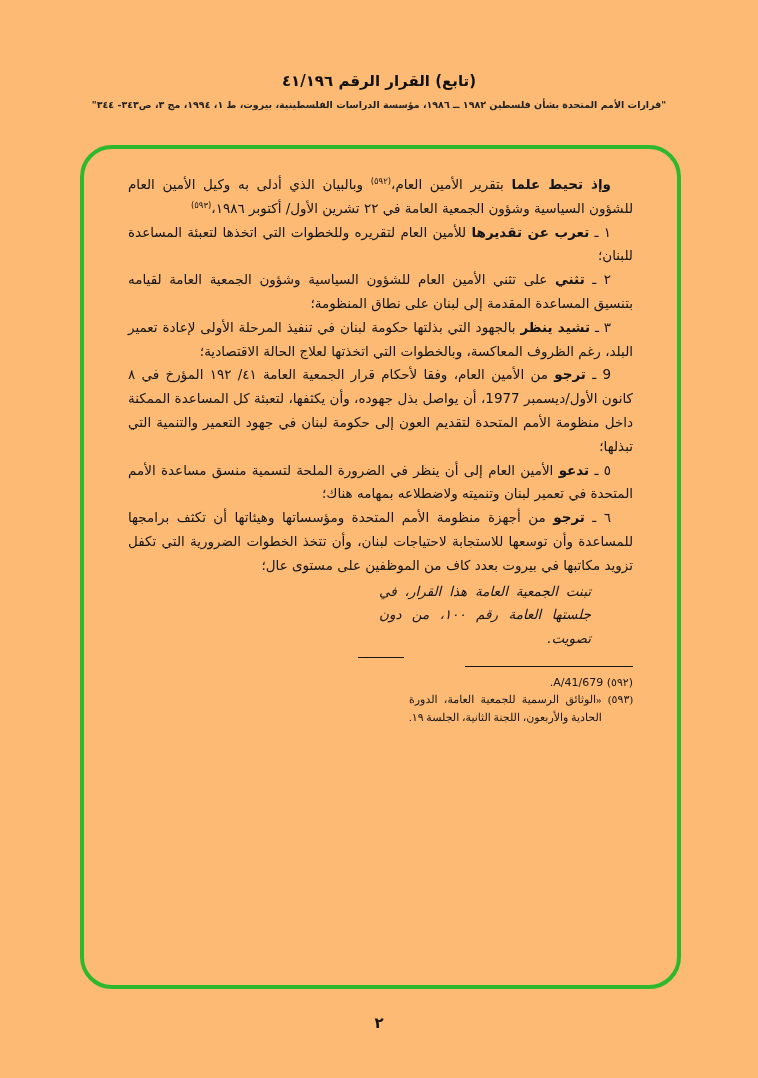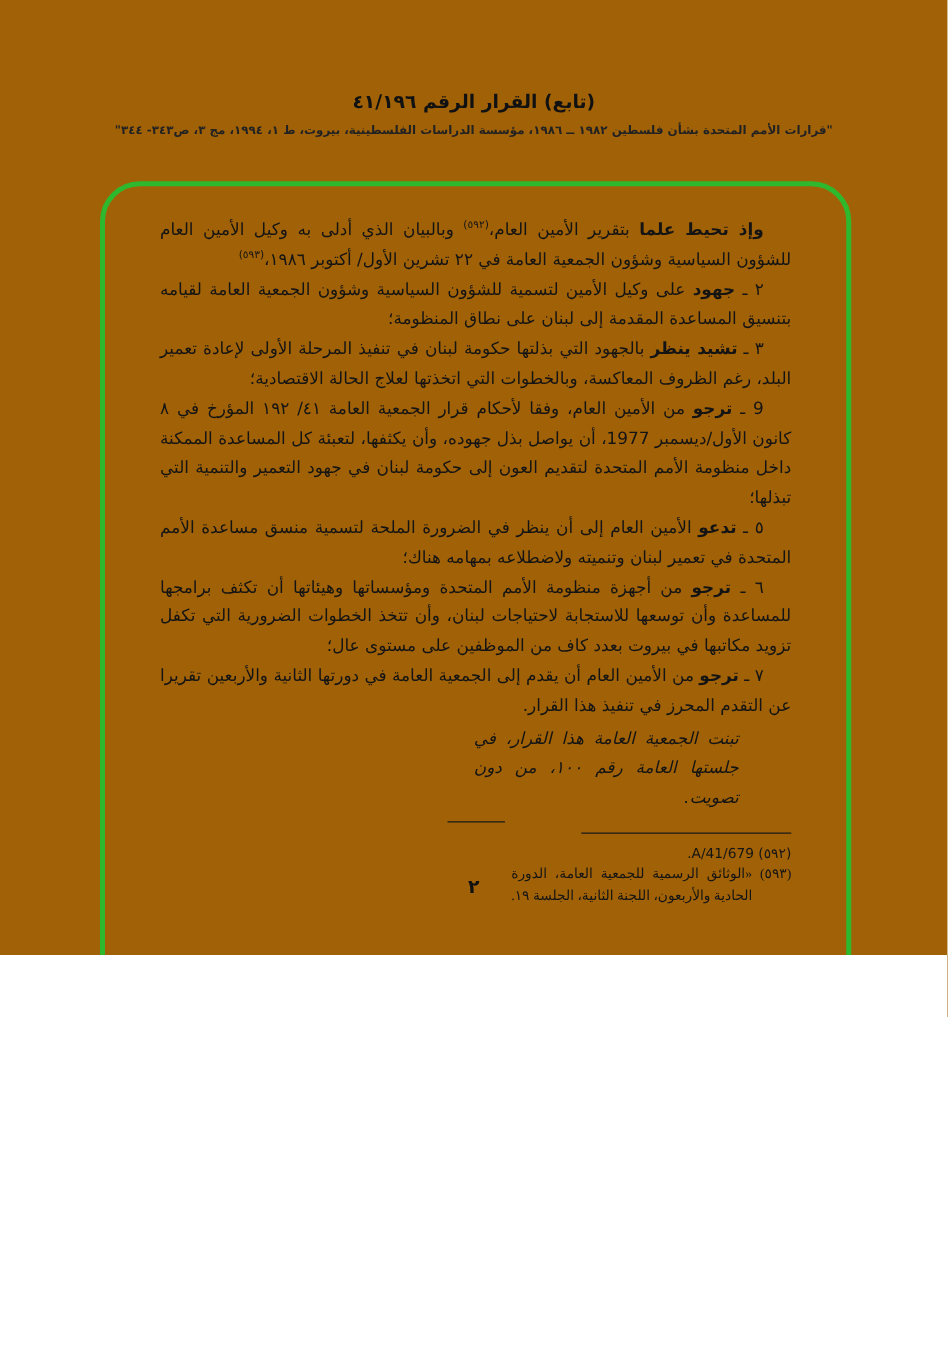--- a/index.html
+++ b/index.html
@@ -3,22 +3,22 @@
 <meta charset="utf-8">
 <style>
   html, body {
     margin: 0;
     padding: 0;
     background: #ffffff;
   }
   .page {
     position: relative;
     width: 758px;
-    height: 764px;
-    background: #a16207;
+    height: 1078px;
+    background: #fdba74;
     font-family: "DejaVu Sans", sans-serif;
     color: #151515;
     overflow: hidden;
   }
   .header {
     position: absolute;
     top: 72px;
     left: 0;
     width: 100%;
     text-align: center;
@@ -127,32 +127,32 @@
   <div class="header">
     <div class="header-title">(تابع) القرار الرقم ٤١/١٩٦</div>
     <div class="header-source">"قرارات الأمم المتحدة بشأن فلسطين ١٩٨٢ ــ ١٩٨٦، مؤسسة الدراسات الفلسطينية، بيروت، ط ١، ١٩٩٤،  مج ٣، ص٣٤٣- ٣٤٤"</div>
   </div>
 
   <div class="green-box">
     <div class="content">
 
       <p class="para"><span class="lead">وإذ تحيط علما</span><span> بتقرير الأمين العام،</span><sup class="fnref">(٥٩٢)</sup><span> وبالبيان الذي أدلى به وكيل الأمين العام للشؤون السياسية وشؤون الجمعية العامة في ٢٢ تشرين الأول/ أكتوبر ١٩٨٦،</span><sup class="fnref">(٥٩٣)</sup></p>
 
+      <p class="para"><span>١ ـ </span><span class="lead">تعرب عن تقديرها</span><span> للأمين العام لتقريره وللخطوات التي اتخذها لتعبئة المساعدة للبنان؛</span></p>
 
-      <p class="para"><span>٢ ـ </span><span class="lead">جهود</span><span> على وكيل الأمين لتسمية للشؤون السياسية وشؤون الجمعية العامة لقيامه بتنسيق المساعدة المقدمة إلى لبنان على نطاق المنظومة؛</span></p>
+      <p class="para"><span>٢ ـ </span><span class="lead">تثني</span><span> على تثني الأمين العام للشؤون السياسية وشؤون الجمعية العامة لقيامه بتنسيق المساعدة المقدمة إلى لبنان على نطاق المنظومة؛</span></p>
 
       <p class="para"><span>٣ ـ </span><span class="lead">تشيد ينظر</span><span> بالجهود التي بذلتها حكومة لبنان في تنفيذ المرحلة الأولى لإعادة تعمير البلد، رغم الظروف المعاكسة، وبالخطوات التي اتخذتها لعلاج الحالة الاقتصادية؛</span></p>
 
       <p class="para"><span>9 ـ </span><span class="lead">ترجو</span><span> من الأمين العام، وفقا لأحكام قرار الجمعية العامة ٤١/ ١٩٢ المؤرخ في ٨ كانون الأول/ديسمبر 1977، أن يواصل بذل جهوده، وأن يكثفها، لتعبئة كل المساعدة الممكنة داخل منظومة الأمم المتحدة لتقديم العون إلى حكومة لبنان في جهود التعمير والتنمية التي تبذلها؛</span></p>
 
       <p class="para"><span>٥ ـ </span><span class="lead">تدعو</span><span> الأمين العام إلى أن ينظر في الضرورة الملحة لتسمية منسق مساعدة الأمم المتحدة في تعمير لبنان وتنميته ولاضطلاعه بمهامه هناك؛</span></p>
 
       <p class="para"><span>٦ ـ </span><span class="lead">ترجو</span><span> من أجهزة منظومة الأمم المتحدة ومؤسساتها وهيئاتها أن تكثف برامجها للمساعدة وأن توسعها للاستجابة لاحتياجات لبنان، وأن تتخذ الخطوات الضرورية التي تكفل تزويد مكاتبها في بيروت بعدد كاف من الموظفين على مستوى عال؛</span></p>
 
-      <p class="para"><span>٧ ـ </span><span class="lead">ترجو</span><span> من الأمين العام أن يقدم إلى الجمعية العامة في دورتها الثانية والأربعين تقريرا عن التقدم المحرز في تنفيذ هذا القرار.</span></p>
 
       <p class="para closing">تبنت الجمعية العامة هذا القرار، في جلستها العامة رقم ١٠٠، من دون تصويت.</p>
 
       <div class="end-rule"></div>
 
       <div class="footnotes">
         <div class="fn-rule"></div>
         <p class="footnote"><span class="fn-label">(٥٩٢)</span><span> A/41/679.</span></p>
         <p class="footnote wrap"><span class="fn-label">(٥٩٣)</span><span> «الوثائق الرسمية للجمعية العامة، الدورة الحادية والأربعون، اللجنة الثانية، الجلسة ١٩.</span></p>
       </div>

